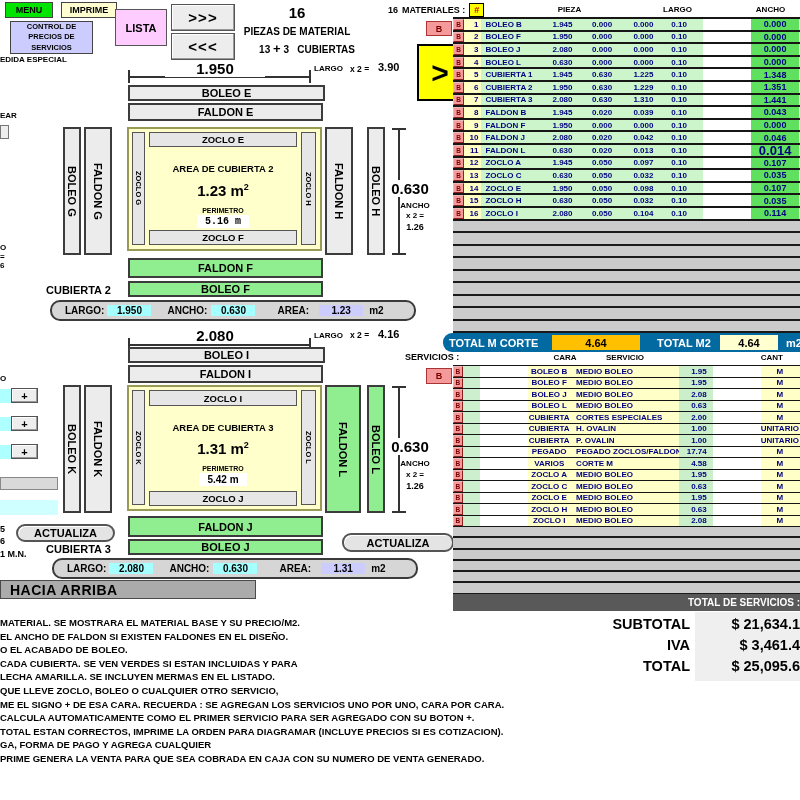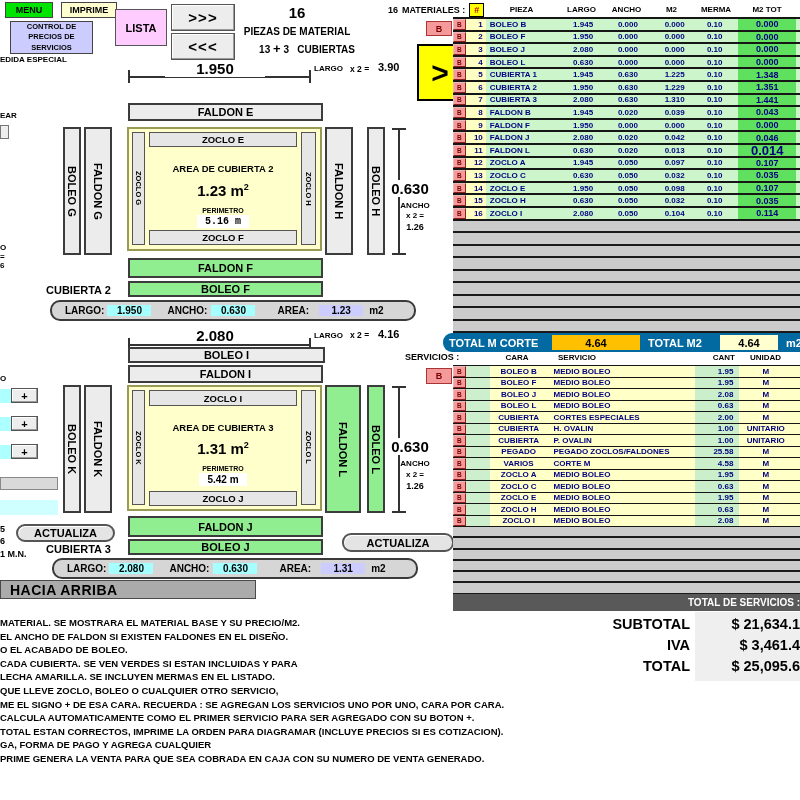--- a/index.html
+++ b/index.html
@@ -29,21 +29,21 @@
   .srow{display:flex;height:11.5px;box-sizing:border-box;border-bottom:1.5px solid #161616;}
   .erow{background:#CBCBCB;border-bottom:2px solid #1a1a1a;box-sizing:border-box;}
   .cell{box-sizing:border-box;overflow:hidden;white-space:nowrap;font-weight:bold;
         font-size:8px;color:#000080;display:flex;align-items:center;}
   .c-b{width:11px;background:#F59A9A;border:1px solid;border-color:#e8baba #8f1f1f #8f1f1f #e8baba;
        color:#7A0000;font-size:6.5px;font-weight:bold;display:flex;align-items:center;justify-content:center;}
   .c-num{width:20px;background:#FFFFC4;justify-content:flex-end;padding-right:3px;}
   .lg{background:#CCF5CC;}
   .yl{background:#FFFFC8;}
   .right{justify-content:flex-end;}
-  .center{justify-content:center;}
+  .center{justify-content:center;margin-left:48px;}
   .hcell{color:#000;background:transparent;font-size:8px;}
   .chip{display:flex;align-items:center;justify-content:center;font-weight:bold;font-size:10px;}
   .roundbar{background:#D6D6D6;border:2px solid #3a3a3a;border-radius:10px;box-sizing:border-box;
             display:flex;align-items:center;font-weight:bold;font-size:10px;}
   .actbtn{background:#E4E4E4;border:2px solid #555;border-radius:9px;box-sizing:border-box;
           display:flex;align-items:center;justify-content:center;font-weight:bold;font-size:11px;
           box-shadow:inset 1px 1px 0 #fff;}
   .instr{font-weight:bold;font-size:9.5px;line-height:13.6px;white-space:nowrap;overflow:hidden;}
   sup{font-size:9px;}
 </style>
@@ -88,20 +88,21 @@
   <div class="abs b" style="left:0;top:549px;font-size:9px;">1 M.N.</div>
 
   <div class="abs dimline" style="left:128px;top:76px;width:182px;"></div>
   <div class="abs tickv" style="left:128px;top:70px;height:13px;"></div>
   <div class="abs tickv" style="left:309px;top:70px;height:13px;"></div>
   <div class="abs b" style="left:165px;top:60px;width:100px;text-align:center;font-size:15px;background:#fff;z-index:2;">1.950</div>
   <div class="abs b" style="left:314px;top:64px;font-size:8px;">LARGO</div>
   <div class="abs b" style="left:350px;top:64px;font-size:8.5px;">x 2 =</div>
   <div class="abs b" style="left:378px;top:61px;font-size:11px;">3.90</div>
 
+  <div class="abs hbar" style="left:128px;top:85px;width:197px;height:16px;">BOLEO E</div>
   <div class="abs hbar" style="left:128px;top:103px;width:195px;height:18px;">FALDON E</div>
   <div class="abs vbar" style="left:63px;top:127px;width:18px;height:128px;">
       <span class="vt">BOLEO G</span>
     </div>
   <div class="abs vbar" style="left:84px;top:127px;width:28px;height:128px;">
       <span class="vt">FALDON G</span>
     </div>
 
   <div class="abs" style="left:127px;top:127px;width:195px;height:124px;background:#FFFFCC;border:2px solid #9a9a55;box-sizing:border-box;"></div>
   <div class="abs zbar" style="left:132px;top:132px;width:13px;height:113px;font-size:7.5px;">
@@ -418,21 +419,21 @@
       <div class="erow" style="height: 12.45px;"></div>
       <div class="erow" style="height: 12.45px;"></div>
       <div class="erow" style="height: 12.45px;"></div>
       <div class="erow" style="height: 12.45px;"></div>
       <div class="erow" style="height: 12.45px;"></div>
     </div>
 
   <div class="abs" style="left:443px;top:333px;width:422px;height:19px;background:#0369a1;display:flex;align-items:center;border-radius:9px;">
     <span class="b" style="color:#fff;font-size:11px;margin-left:6px;width:100px;">TOTAL M CORTE</span>
     <span class="chip" style="width:88px;height:15px;background:#FFC000;font-size:11px;margin-left:3px;">4.64</span>
-    <span class="b" style="color:#fff;font-size:11px;width:72px;margin-left:8px;">TOTAL M2</span>
+    <span class="b" style="color:#fff;font-size:11px;width:72px;text-align:center;margin-left:8px;">TOTAL M2</span>
     <span class="chip" style="width:58px;height:15px;background:#FFFFD0;font-size:11px;">4.64</span>
     <span class="b" style="color:#fff;font-size:11px;margin-left:8px;">m2</span>
   </div>
 
   <div class="abs b" style="left:405px;top:352px;font-size:9px;">SERVICIOS :</div>
   <div class="abs" style="left:453px;top:351px;display:flex;height:13px;">
     <div class="cell hcell" style="width:35px;"></div>
     <div class="cell hcell center" style="width:58px;">CARA</div>
     <div class="cell hcell" style="width:148px;padding-left:12px;">SERVICIO</div>
     <div class="cell hcell right" style="width:45px;padding-right:4px;">CANT</div>
@@ -502,21 +503,21 @@
         <div class="cell yl" style="width: 148px; padding-left: 6px;">P. OVALIN</div>
         <div class="cell right" style="width: 45px; background: rgb(203, 239, 203); padding-right: 6px;">1.00</div>
         <div class="cell yl center" style="width: 53px;">UNITARIO</div>
         <div class="cell yl" style="width: 25px;"></div>
       </div>
       <div class="srow">
         <div class="c-b">B</div>
         <div class="cell" style="width: 24px; background: rgb(205, 239, 205);"></div>
         <div class="cell yl center" style="width: 58px;">PEGADO</div>
         <div class="cell yl" style="width: 148px; padding-left: 6px;">PEGADO ZOCLOS/FALDONES</div>
-        <div class="cell right" style="width: 45px; background: rgb(203, 239, 203); padding-right: 6px;">25.58</div>
+        <div class="cell right" style="width: 45px; background: rgb(203, 239, 203); padding-right: 6px;">17.74</div>
         <div class="cell yl center" style="width: 53px;">M</div>
         <div class="cell yl" style="width: 25px;"></div>
       </div>
       <div class="srow">
         <div class="c-b">B</div>
         <div class="cell" style="width: 24px; background: rgb(205, 239, 205);"></div>
         <div class="cell yl center" style="width: 58px;">VARIOS</div>
         <div class="cell yl" style="width: 148px; padding-left: 6px;">CORTE M</div>
         <div class="cell right" style="width: 45px; background: rgb(203, 239, 203); padding-right: 6px;">4.58</div>
         <div class="cell yl center" style="width: 53px;">M</div>

